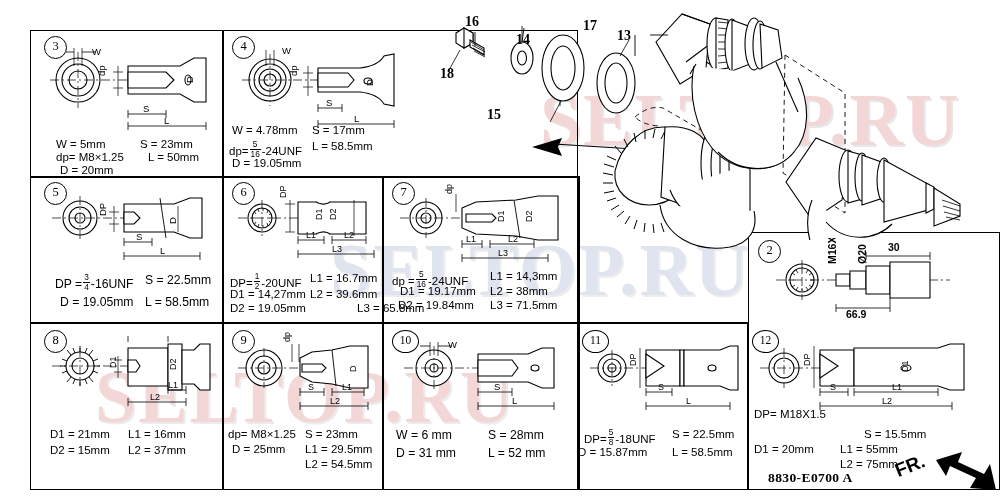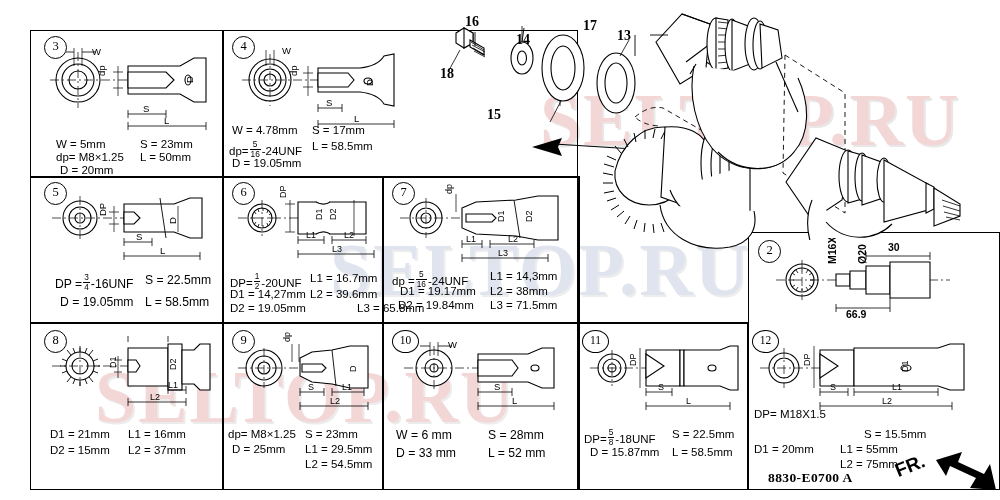--- a/index.html
+++ b/index.html
@@ -234,21 +234,21 @@
         <text x="57" y="40" transform="rotate(-90 57 40)">dp</text>
       <text x="145" y="47" transform="rotate(-90 145 47)">D</text>
       <text x="95" y="76">S</text>
         <text x="116" y="88">L</text>
     </g>
   </svg>
   <div class="spec" style="left:56px;top:138px;">W = 5mm</div>
   <div class="spec" style="left:56px;top:151px;">dp= M8×1.25</div>
   <div class="spec" style="left:60px;top:164px;">D = 20mm</div>
   <div class="spec" style="left:140px;top:138px;">S = 23mm</div>
-  <div class="spec" style="left:140px;top:151px;">L = 50mm</div>
+  <div class="spec" style="left:148px;top:151px;">L = 50mm</div>
 
   <div class="bubble" style="left:232px;top:36px;">4</div>
   <svg class="dwg" style="left:238px;top:36px;" width="180" height="100" viewBox="0 0 180 100">
     <g fill="#fff" stroke="#000" stroke-width="1.1">
       <circle cx="32" cy="44" r="21"></circle>
         <circle cx="32" cy="44" r="16"></circle>
       <circle cx="32" cy="44" r="11"></circle>
         <circle cx="32" cy="44" r="6"></circle>
       <g stroke-width="0.7" stroke-dasharray="9,3,2,3">
           <line x1="4" y1="44" x2="120" y2="44"></line>
@@ -583,21 +583,21 @@
           <line x1="156" y1="72" x2="156" y2="80"></line>
       </g>
     </g>
     <g font-size="9.5" font-family="Liberation Sans, sans-serif">
       <text x="50" y="18">W</text>
       <text x="96" y="60">S</text>
         <text x="114" y="74">L</text>
     </g>
   </svg>
   <div class="spec s12" style="left:396px;top:428px;">W = 6 mm</div>
-  <div class="spec s12" style="left:396px;top:446px;">D = 33 mm</div>
+  <div class="spec s12" style="left:396px;top:446px;">D = 31 mm</div>
   <div class="spec s12" style="left:488px;top:428px;">S = 28mm</div>
   <div class="spec s12" style="left:488px;top:446px;">L = 52 mm</div>
 
   <div class="bubble wide" style="left:582px;top:330px;">11</div>
   <svg class="dwg" style="left:586px;top:330px;" width="165" height="90" viewBox="0 0 165 90">
     <g fill="#fff" stroke="#000" stroke-width="1.1">
       <circle cx="26" cy="38" r="14"></circle>
         <circle cx="26" cy="38" r="9"></circle>
         <circle cx="26" cy="38" r="4"></circle>
       <g stroke-width="0.7" stroke-dasharray="9,3,2,3">
@@ -623,21 +623,21 @@
     </g>
     <g font-size="9" font-family="Liberation Sans, sans-serif">
       <text x="50" y="36" transform="rotate(-90 50 36)">DP</text>
       <text x="72" y="60">S</text>
         <text x="100" y="74">L</text>
     </g>
   </svg>
   <div class="spec" style="left:584px;top:428px;">
     <span>DP=</span><span class="frac"><span class="n">5</span><span class="d">8</span></span><span>-18UNF</span>
   </div>
-  <div class="spec" style="left:590px;top:446px;">D = 15.87mm</div>
+  <div class="spec" style="left:578px;top:446px;">D = 15.87mm</div>
   <div class="spec" style="left:672px;top:428px;">S = 22.5mm</div>
   <div class="spec" style="left:672px;top:446px;">L = 58.5mm</div>
 
   <div class="bubble wide" style="left:752px;top:330px;">12</div>
   <svg class="dwg" style="left:756px;top:330px;" width="240" height="90" viewBox="0 0 240 90">
     <g fill="#fff" stroke="#000" stroke-width="1.1">
       <circle cx="28" cy="38" r="15"></circle>
         <circle cx="28" cy="38" r="10"></circle>
       <g stroke-width="0.7" stroke-dasharray="9,3,2,3">
           <line x1="4" y1="38" x2="140" y2="38"></line>

